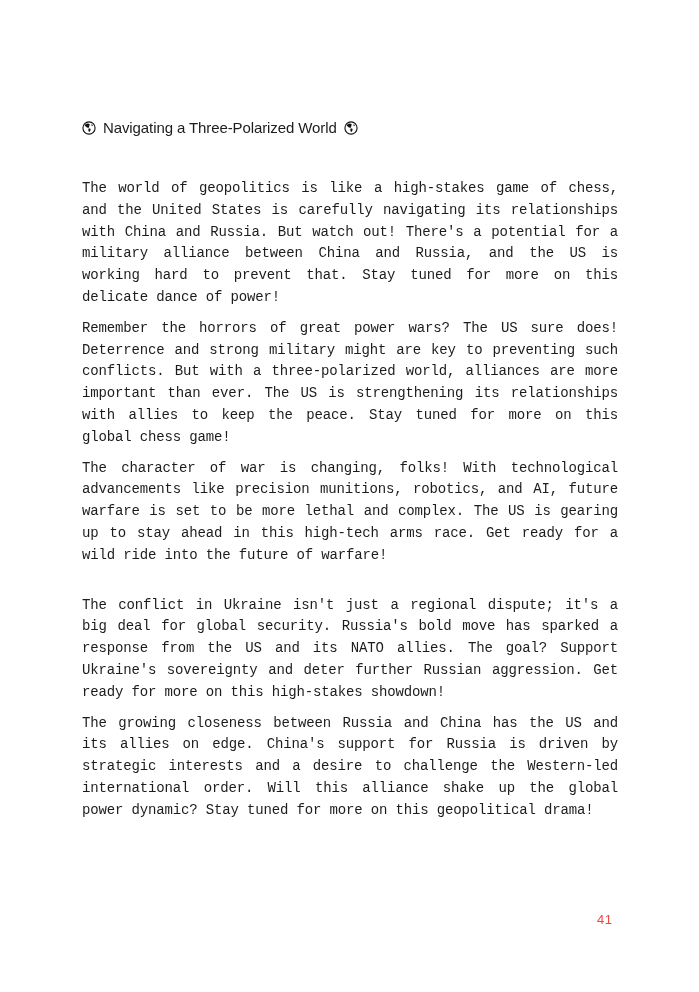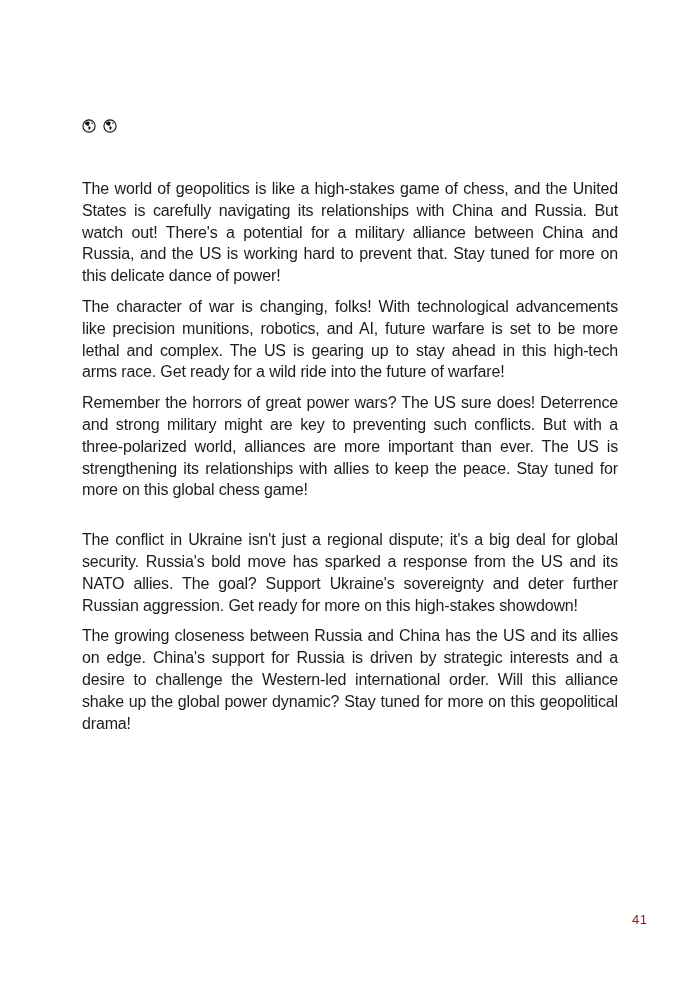--- a/index.html
+++ b/index.html
@@ -36,60 +36,62 @@
     flex: 0 0 auto;
   }
   .body-text {
     position: absolute;
     left: 82px;
     top: 178px;
     width: 536px;
   }
   .body-text p {
     margin: 0 0 9px 0;
-    font-size: 16px;
+    font-size: 14px;
     line-height: 21.8px;
     text-align: justify;
     letter-spacing: -0.15px;
+    font-family: Liberation Mono, monospace;
   }
   .body-text p.extra-gap {
     margin-top: 28px;
   }
   .page-number {
     position: absolute;
-    left: 632px;
+    left: 597px;
     top: 912px;
     font-size: 13px;
-    color: #7f1d1d;
+    color: #ef4444;
     letter-spacing: 0.5px;
   }
 </style>
 </head>
 <body>
 
 <div class="page">
 
   <h1 class="heading">
     <svg class="globe-icon" viewBox="0 0 20 20" aria-hidden="true">
       <circle cx="10" cy="10" r="8.7" fill="none" stroke="#111111" stroke-width="1.6"></circle>
       <path fill="#111111" d="M3.9 6.2 C5 4.4 7.4 3.3 9.4 3.8 C11 4.2 11.6 5.4 10.6 6.4 C9.7 7.3 10.9 8.1 9.9 9.2 C8.9 10.3 7 9.7 6.2 8.7 C5.4 7.7 4.2 7.4 3.9 6.2 Z"></path>
       <path fill="#111111" d="M9.4 10.8 C10.9 10.2 12.5 11 12.3 12.4 C12.1 13.8 11.1 15.1 10.1 15.8 C9.3 14.5 8.6 13 9.4 10.8 Z"></path>
       <path fill="#111111" d="M13.3 4.9 C14.3 4.6 15.5 5.5 15.9 6.5 C15 7 13.8 6.7 13.2 5.9 Z"></path>
     </svg>
+    <span>Navigating a Three-Polarized World</span>
     <svg class="globe-icon" viewBox="0 0 20 20" aria-hidden="true">
       <circle cx="10" cy="10" r="8.7" fill="none" stroke="#111111" stroke-width="1.6"></circle>
       <path fill="#111111" d="M3.9 6.2 C5 4.4 7.4 3.3 9.4 3.8 C11 4.2 11.6 5.4 10.6 6.4 C9.7 7.3 10.9 8.1 9.9 9.2 C8.9 10.3 7 9.7 6.2 8.7 C5.4 7.7 4.2 7.4 3.9 6.2 Z"></path>
       <path fill="#111111" d="M9.4 10.8 C10.9 10.2 12.5 11 12.3 12.4 C12.1 13.8 11.1 15.1 10.1 15.8 C9.3 14.5 8.6 13 9.4 10.8 Z"></path>
       <path fill="#111111" d="M13.3 4.9 C14.3 4.6 15.5 5.5 15.9 6.5 C15 7 13.8 6.7 13.2 5.9 Z"></path>
     </svg>
   </h1>
 
   <div class="body-text">
     <p>The world of geopolitics is like a high-stakes game of chess, and the United States is carefully navigating its relationships with China and Russia. But watch out! There's a potential for a military alliance between China and Russia, and the US is working hard to prevent that. Stay tuned for more on this delicate dance of power!</p>
+    <p>Remember the horrors of great power wars? The US sure does! Deterrence and strong military might are key to preventing such conflicts. But with a three-polarized world, alliances are more important than ever. The US is strengthening its relationships with allies to keep the peace. Stay tuned for more on this global chess game!</p>
     <p>The character of war is changing, folks! With technological advancements like precision munitions, robotics, and AI, future warfare is set to be more lethal and complex. The US is gearing up to stay ahead in this high-tech arms race. Get ready for a wild ride into the future of warfare!</p>
-    <p>Remember the horrors of great power wars? The US sure does! Deterrence and strong military might are key to preventing such conflicts. But with a three-polarized world, alliances are more important than ever. The US is strengthening its relationships with allies to keep the peace. Stay tuned for more on this global chess game!</p>
     <p class="extra-gap">The conflict in Ukraine isn't just a regional dispute; it's a big deal for global security. Russia's bold move has sparked a response from the US and its NATO allies. The goal? Support Ukraine's sovereignty and deter further Russian aggression. Get ready for more on this high-stakes showdown!</p>
     <p>The growing closeness between Russia and China has the US and its allies on edge. China's support for Russia is driven by strategic interests and a desire to challenge the Western-led international order. Will this alliance shake up the global power dynamic? Stay tuned for more on this geopolitical drama!</p>
   </div>
 
   <div class="page-number">41</div>
 
 </div>
 
 </body></html>

